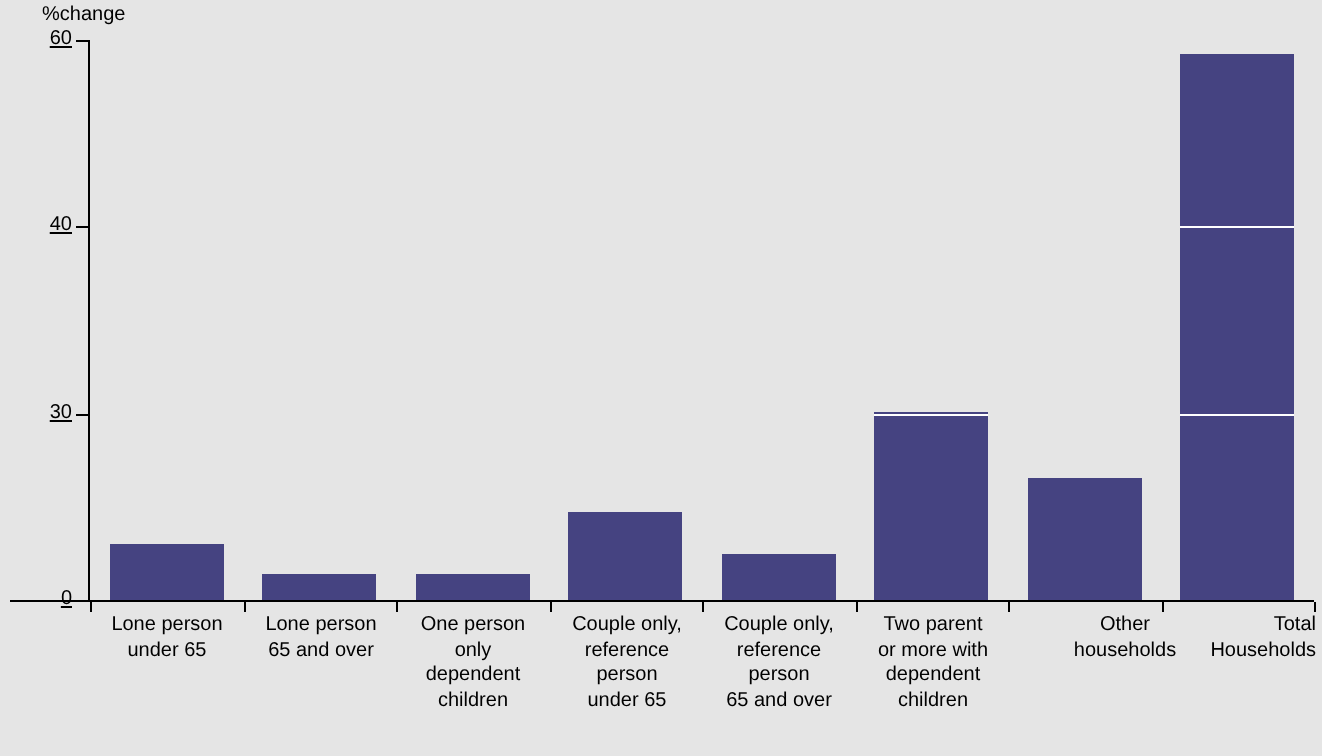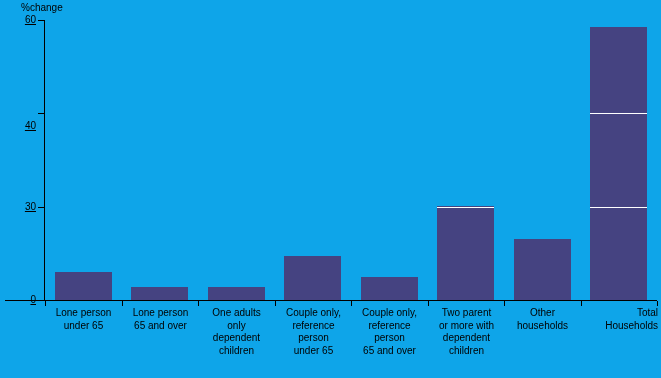--- a/index.html
+++ b/index.html
@@ -9,21 +9,21 @@
     background: #ffffff;
   }
   body {
     font-family: "Liberation Sans", sans-serif;
     color: #000000;
   }
   #chart-root {
     position: relative;
     width: 661px;
     height: 378px;
-    background: #0ea5e9;
+    background: #e5e5e5;
     overflow: hidden;
   }
 
   
   .y-axis-title {
     position: absolute;
     left: 21px;
     top: 2px;
     font-size: 10px;
     line-height: 11px;
@@ -122,21 +122,21 @@
 
   <div class="y-axis-line"></div>
   <div class="x-axis-line"></div>
 
   <div id="y-ticks">
       <div class="y-tick" style="top: 300px;"></div>
       <div class="y-tick-label" style="position: absolute; left: 2px; top: 295px; transform: none;">0</div>
       <div class="y-tick" style="top: 206.667px;"></div>
       <div class="y-tick-label" style="position: absolute; left: 2px; top: 201.667px; transform: none;">30</div>
       <div class="y-tick" style="top: 113.333px;"></div>
-      <div class="y-tick-label" style="position: absolute; left: 2px; top: 108.333px; transform: none; margin-top: 13px;">40</div>
+      <div class="y-tick-label" style="position: absolute; left: 2px; top: 108.333px; transform: none;">40</div>
       <div class="y-tick" style="top: 20px;"></div>
       <div class="y-tick-label" style="position: absolute; left: 2px; top: 15px; transform: none;">60</div>
     </div>
   <div id="x-ticks">
       <div class="x-tick" style="left: 45px;"></div>
       <div class="x-tick" style="left: 122px;"></div>
       <div class="x-tick" style="left: 198px;"></div>
       <div class="x-tick" style="left: 275px;"></div>
       <div class="x-tick" style="left: 351px;"></div>
       <div class="x-tick" style="left: 428px;"></div>
@@ -162,21 +162,21 @@
   <div id="cat-labels">
       <div class="cat-label" style="left: 45px; width: 77px;">
         <div>Lone person</div>
         <div>under 65</div>
       </div>
       <div class="cat-label" style="left: 122px; width: 77px;">
         <div>Lone person</div>
         <div>65 and over</div>
       </div>
       <div class="cat-label" style="left: 198px; width: 77px;">
-        <div>One adults</div>
+        <div>One person</div>
         <div>only</div>
         <div>dependent</div>
         <div>children</div>
       </div>
       <div class="cat-label" style="left: 275px; width: 77px;">
         <div>Couple only,</div>
         <div>reference</div>
         <div>person</div>
         <div>under 65</div>
       </div>
@@ -185,21 +185,21 @@
         <div>reference</div>
         <div>person</div>
         <div>65 and over</div>
       </div>
       <div class="cat-label" style="left: 428px; width: 77px;">
         <div>Two parent</div>
         <div>or more with</div>
         <div>dependent</div>
         <div>children</div>
       </div>
-      <div class="cat-label" style="left: 504px; width: 77px;">
+      <div class="cat-label" style="left: 524px; width: 77px;">
         <div>Other</div>
         <div>households</div>
       </div>
       <div class="cat-label" style="left: 581px; width: 77px; text-align: right;">
         <div>Total</div>
         <div>Households</div>
       </div>
     </div>
 
 </div>

